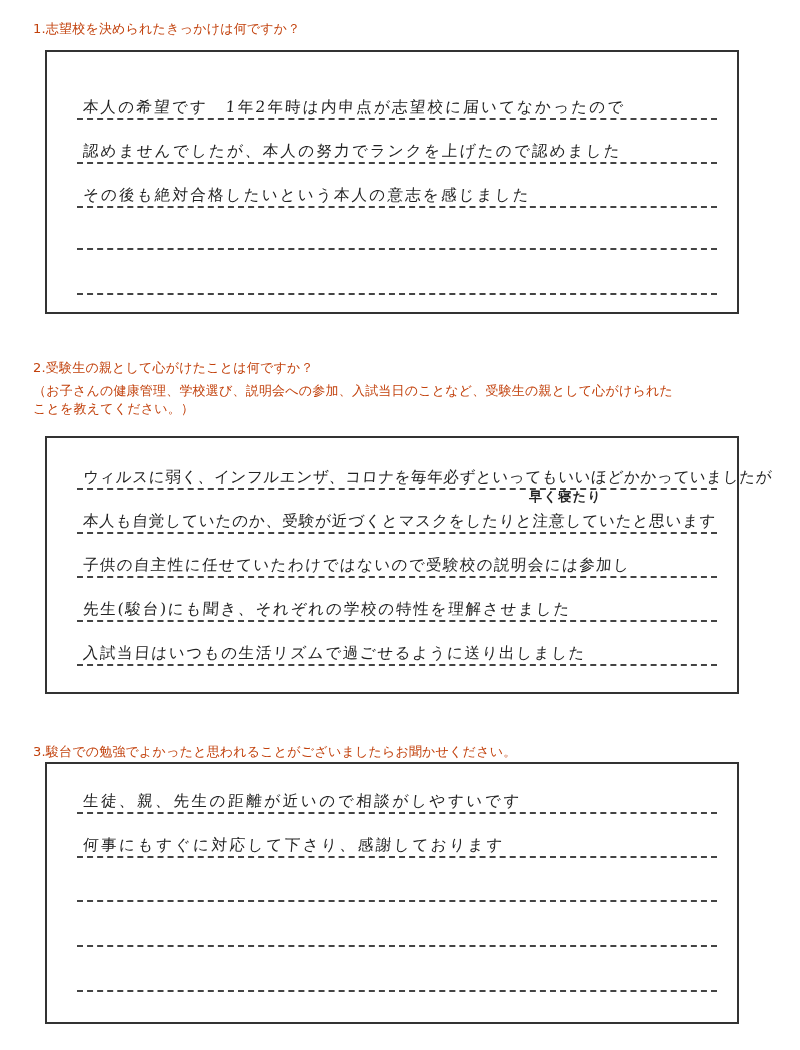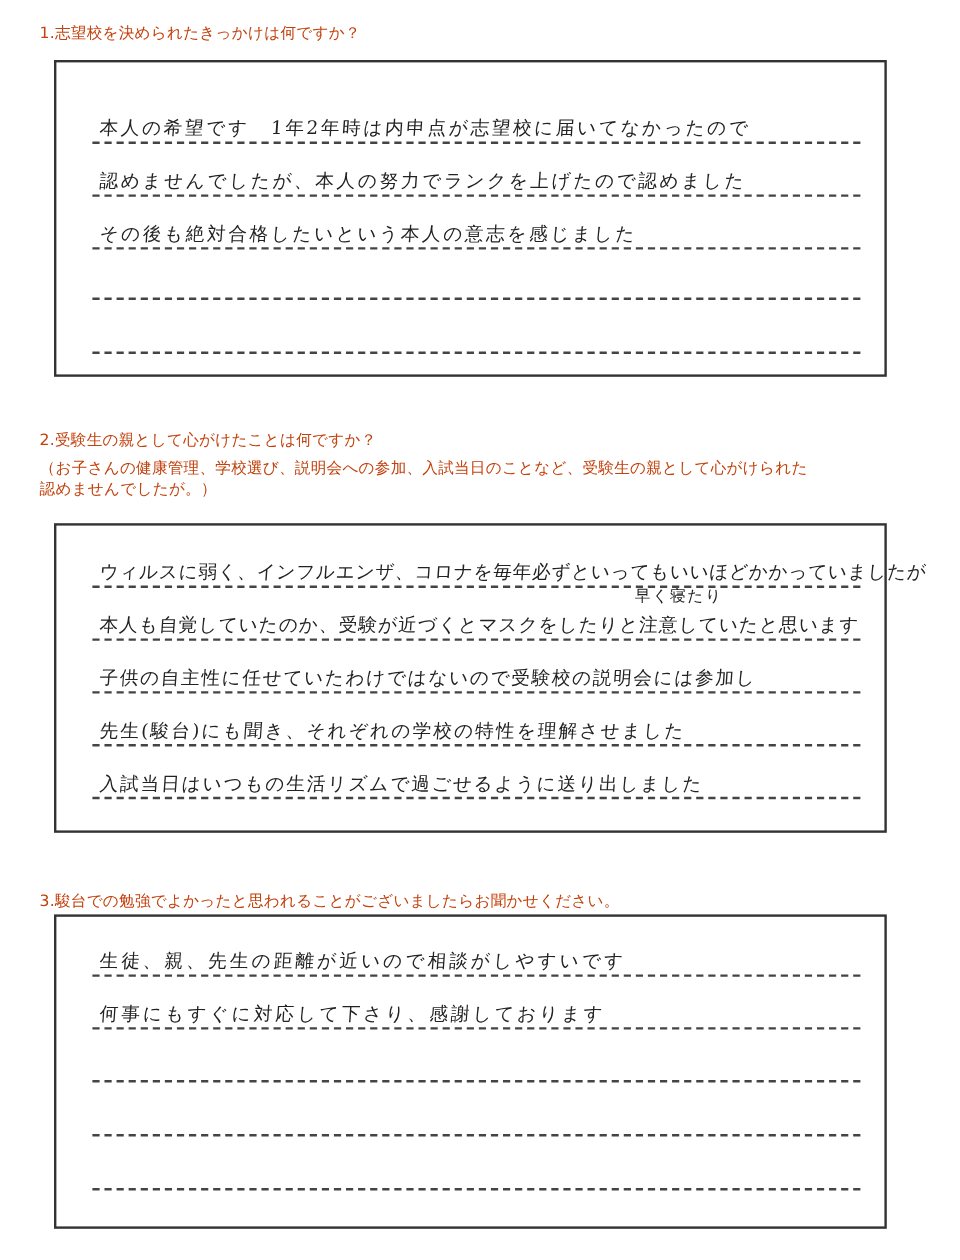--- a/index.html
+++ b/index.html
@@ -20,21 +20,21 @@
       border-bottom: 2px dashed #444444; box-sizing: border-box;
     }
     .line .hw {
       position: absolute; left: 6px; bottom: 1px;
       font-family: "DejaVu Serif", serif; font-size: 15.5px; line-height: 20px;
       color: #222; white-space: nowrap; letter-spacing: 2.2px;
       transform: skewX(-4deg);
     }
     .line .note {
       position: absolute; font-family: "DejaVu Serif", serif;
-      font-size: 13px; color: #222; white-space: nowrap; letter-spacing: 1.5px;
+      font-size: 13px; color: #222; white-space: nowrap; letter-spacing: 1.5px; font-weight: bold;
     }
   </style>
 </head>
 <body>
 
 <div class="q-title" style="top:18px;">1.志望校を決められたきっかけは何ですか？</div>
 <div class="box" style="top:50px; height:264px;">
   <div class="line" style="top:38px;">
       <span class="hw">本人の希望です　1年2年時は内申点が志望校に届いてなかったので</span>
     </div>
@@ -47,21 +47,21 @@
   <div class="line" style="top:168px;">
       <span class="hw"></span>
     </div>
   <div class="line" style="top:213px;">
       <span class="hw"></span>
     </div>
 </div>
 
 <div class="q-title" style="top:345px;margin-top:12px;">2.受験生の親として心がけたことは何ですか？</div>
 <div class="q-title" style="top:380px;">（お子さんの健康管理、学校選び、説明会への参加、入試当日のことなど、受験生の親として心がけられた</div>
-<div class="q-title" style="top:398px;">認めませんでしたが。）</div>
+<div class="q-title" style="top:398px;">ことを教えてください。）</div>
 <div class="box" style="top:436px; height:258px;">
   <div class="line" style="top:22px;">
       <span class="hw" style="letter-spacing:0.6px;">ウィルスに弱く、インフルエンザ、コロナを毎年必ずといってもいいほどかかっていましたが</span>
     </div>
   <div class="line" style="top:66px;">
     <span class="note" style="left:452px; top:-16px;">早く寝たり</span>
     <span class="hw" style="letter-spacing:0.9px;">本人も自覚していたのか、受験が近づくとマスクをしたりと注意していたと思います</span>
   </div>
   <div class="line" style="top:110px;">
       <span class="hw" style="letter-spacing:1.4px;">子供の自主性に任せていたわけではないので受験校の説明会には参加し</span>

